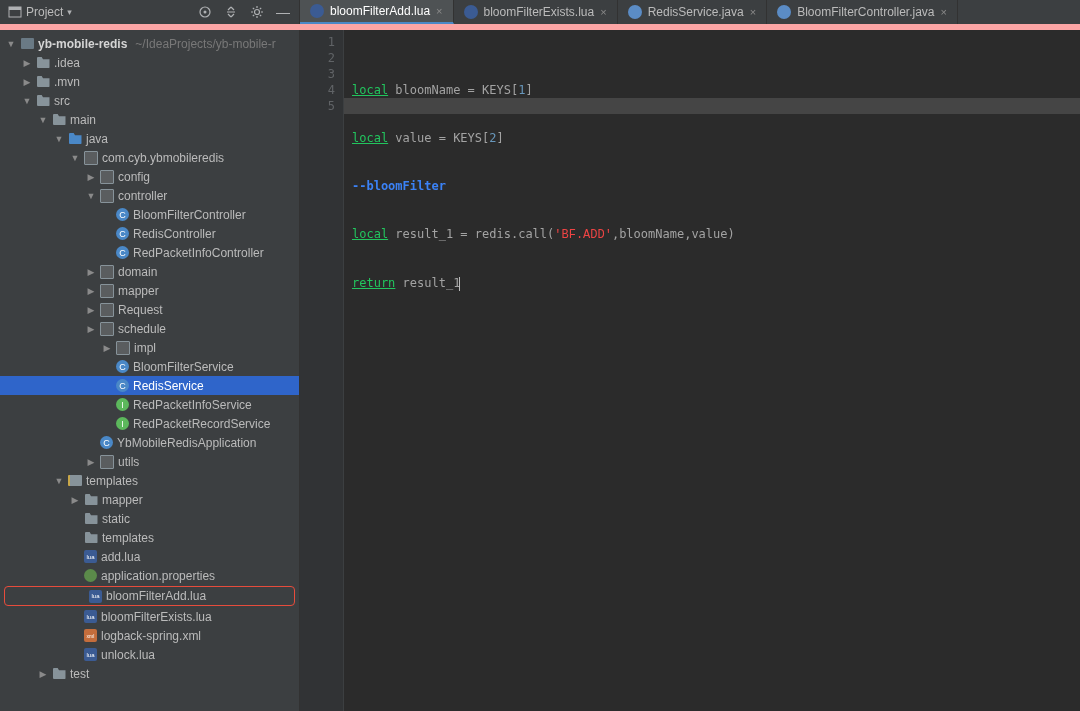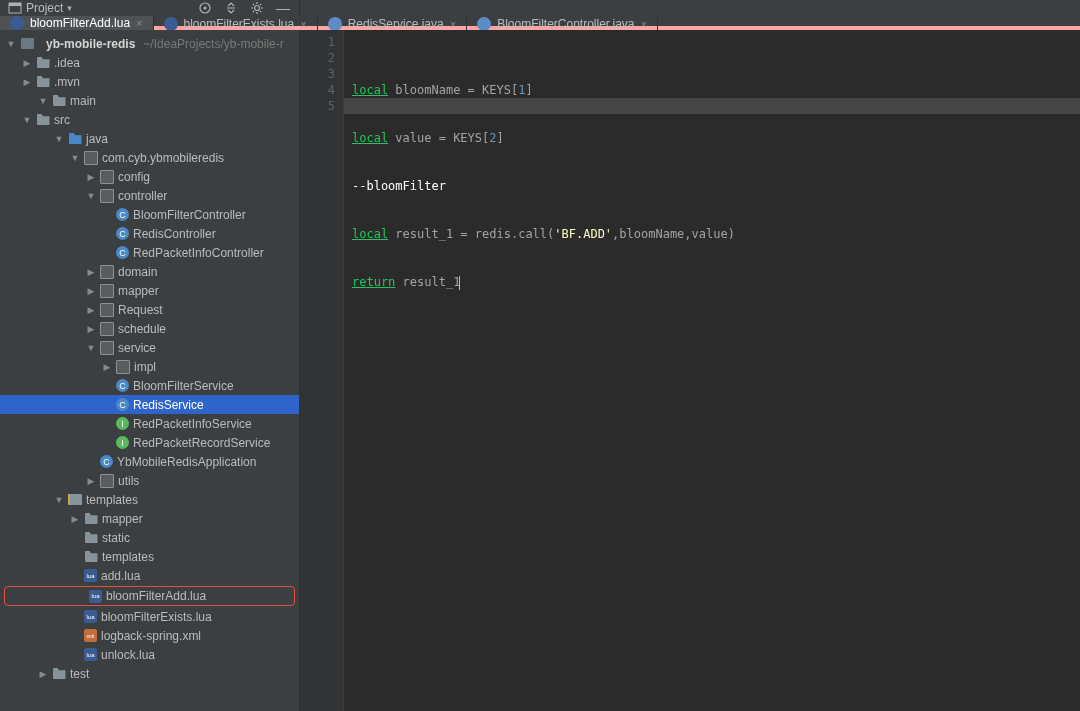--- a/index.html
+++ b/index.html
@@ -11,22 +11,21 @@
       width: 1080px;
       height: 711px;
       overflow: hidden;
       display: flex;
       flex-direction: column;
     }
     .top-bar {
       display: flex;
       height: 30px;
       background: #3c3f41;
-      border-bottom: 4px solid #fca5a5;
-      flex-direction: column;
+      border-bottom: 6px solid #fca5a5;
     }
     .project-header {
       display: flex;
       align-items: center;
       width: 300px;
       padding: 0 8px;
       gap: 6px;
       border-right: 1px solid #323232;
     }
     .project-label {
@@ -177,37 +176,37 @@
       padding: 4px 8px 0 8px;
       font-family: "Menlo", "Consolas", monospace;
       font-size: 12px;
       line-height: 16px;
       white-space: pre;
       color: #a9b7c6;
       position: relative;
     }
     .kw { color: #22c55e; text-decoration: underline; }
     .num { color: #6897bb; }
-    .str { color: #fef9c3; }
+    .str { color: #ef4444; font-family: Liberation Mono, monospace; }
     .id { color: #a3a3a3; }
-    .comment { color: #ffffff; }
+    .comment { color: #3b82f6; font-weight: bold; }
     .cursor-line {
       position: absolute;
       left: 0; right: 0;
       height: 16px;
       background: #7a7a7a55;
     }
     .caret {
       display:inline-block;
       width:1px; height:14px;
       background:#bbbbbb;
       vertical-align:middle;
       margin-left:-1px;
     }
-    .root-bold { font-weight: bold; color: #d5d5d5; margin-left: 8px; }
+    .root-bold { font-weight: bold; color: #d5d5d5; }
   </style>
 </head>
 <body>
 
 <div class="top-bar">
   <div class="project-header">
     <div class="project-label">
       <span class="proj-icon">
         <svg width="14" height="14" viewBox="0 0 14 14">
             <rect x="1" y="2" width="12" height="10" fill="none" stroke="#afb1b3" stroke-width="1"></rect>
@@ -274,29 +273,29 @@
     <div class="tree-item" style="--indent: 22px;">
           <span class="arrow collapsed"></span>
           <span class="node-icon folder-icon"></span>
           <span>.idea</span>
         </div>
         <div class="tree-item" style="--indent: 22px;">
           <span class="arrow collapsed"></span>
           <span class="node-icon folder-icon"></span>
           <span>.mvn</span>
         </div>
+        <div class="tree-item" style="--indent: 22px;">
+          <span class="arrow expanded"></span>
+          <span class="node-icon folder-icon"></span>
+          <span>src</span>
+        </div>
         <div class="tree-item" style="--indent: 38px;">
           <span class="arrow expanded"></span>
           <span class="node-icon folder-icon"></span>
           <span>main</span>
-        </div>
-        <div class="tree-item" style="--indent: 22px;">
-          <span class="arrow expanded"></span>
-          <span class="node-icon folder-icon"></span>
-          <span>src</span>
         </div>
         <div class="tree-item" style="--indent: 54px;">
           <span class="arrow expanded"></span>
           <span class="node-icon folder-icon folder-open"></span>
           <span>java</span>
         </div>
         <div class="tree-item" style="--indent: 70px;">
           <span class="arrow expanded"></span>
           <span class="node-icon pkg-icon"></span>
           <span>com.cyb.ybmobileredis</span>
@@ -339,25 +338,20 @@
         <div class="tree-item" style="--indent: 86px;">
           <span class="arrow collapsed"></span>
           <span class="node-icon pkg-icon"></span>
           <span>Request</span>
         </div>
         <div class="tree-item" style="--indent: 86px;">
           <span class="arrow collapsed"></span>
           <span class="node-icon pkg-icon"></span>
           <span>schedule</span>
         </div>
-        <div class="tree-item" style="--indent: 86px;">
-          <span class="arrow expanded"></span>
-          <span class="node-icon pkg-icon"></span>
-          <span>service</span>
-        </div>
         <div class="tree-item" style="--indent: 102px;">
           <span class="arrow collapsed"></span>
           <span class="node-icon pkg-icon"></span>
           <span>impl</span>
         </div>
         <div class="tree-item" style="--indent: 102px;">
           <span class="arrow none"></span>
           <span class="node-icon class-icon"></span>
           <span>BloomFilterService</span>
         </div>
@@ -403,20 +397,25 @@
         </div>
         <div class="tree-item" style="--indent: 70px;">
           <span class="arrow none"></span>
           <span class="node-icon folder-icon"></span>
           <span>templates</span>
         </div>
         <div class="tree-item" style="--indent: 70px;">
           <span class="arrow none"></span>
           <span class="node-icon file-lua"></span>
           <span>add.lua</span>
+        </div>
+        <div class="tree-item" style="--indent: 70px;">
+          <span class="arrow none"></span>
+          <span class="node-icon file-prop"></span>
+          <span>application.properties</span>
         </div>
         <div class="tree-item highlighted" style="--indent: 70px;">
           <span class="arrow none"></span>
           <span class="node-icon file-lua"></span>
           <span>bloomFilterAdd.lua</span>
         </div>
         <div class="tree-item" style="--indent: 70px;">
           <span class="arrow none"></span>
           <span class="node-icon file-lua"></span>
           <span>bloomFilterExists.lua</span>

